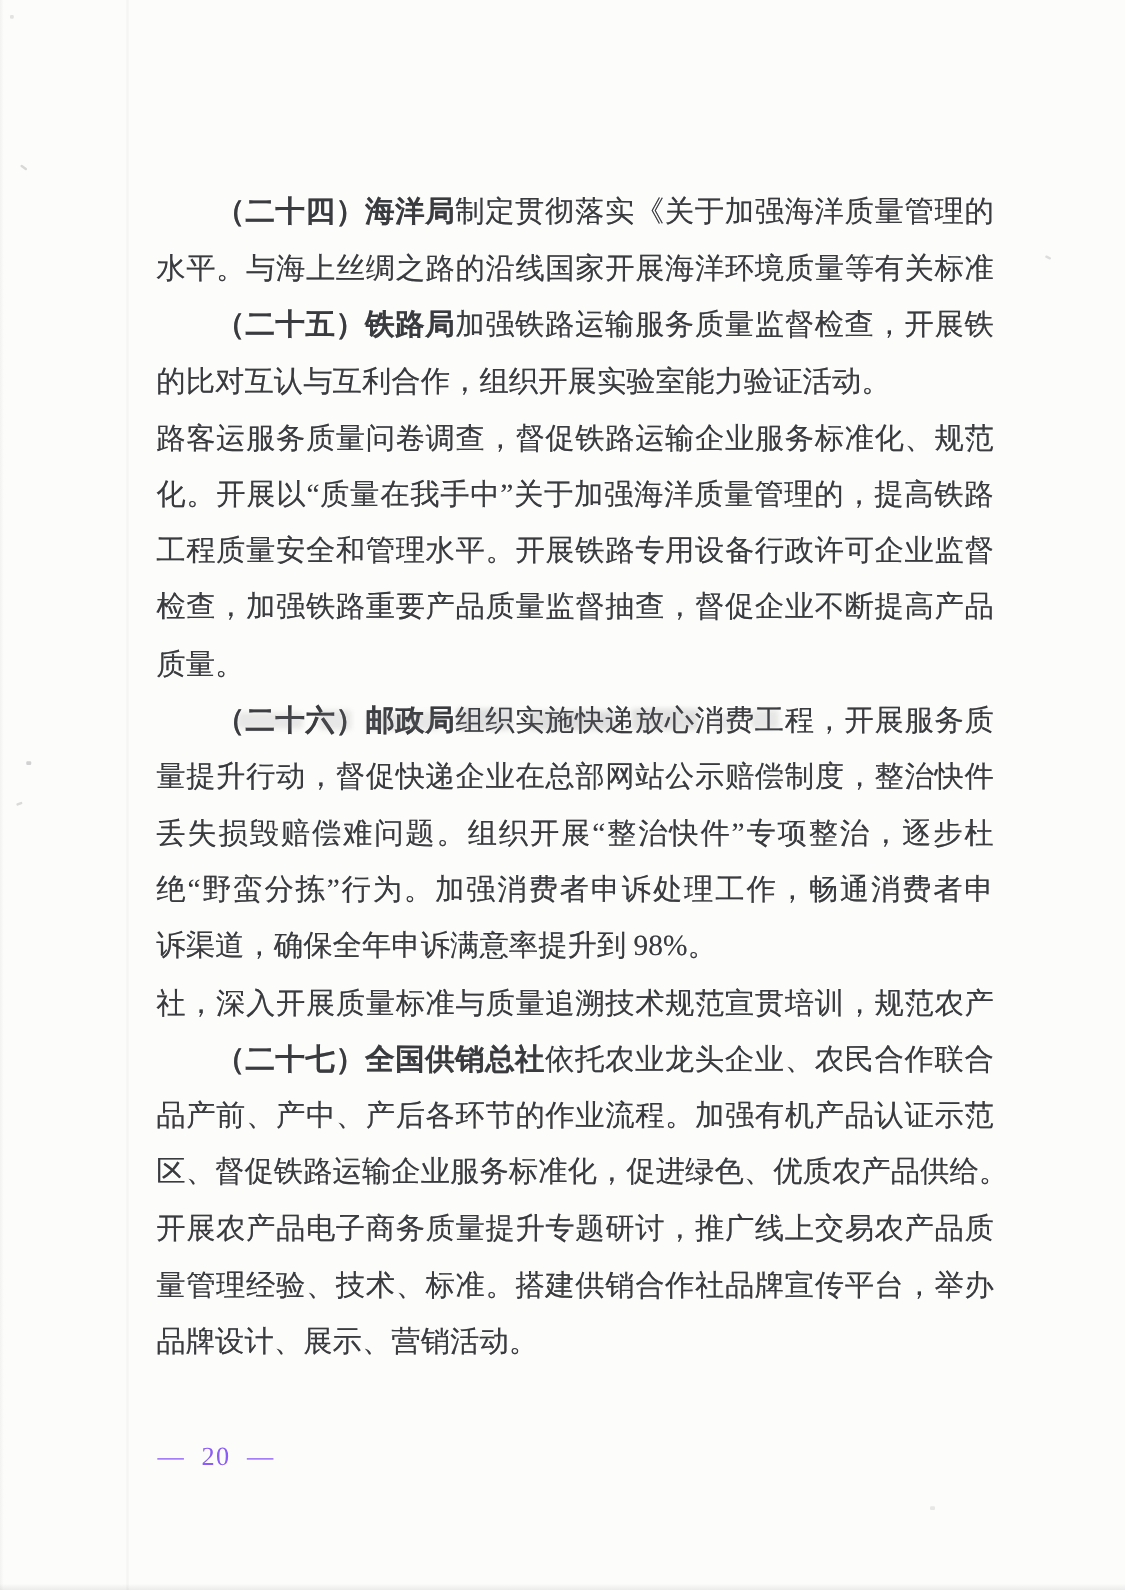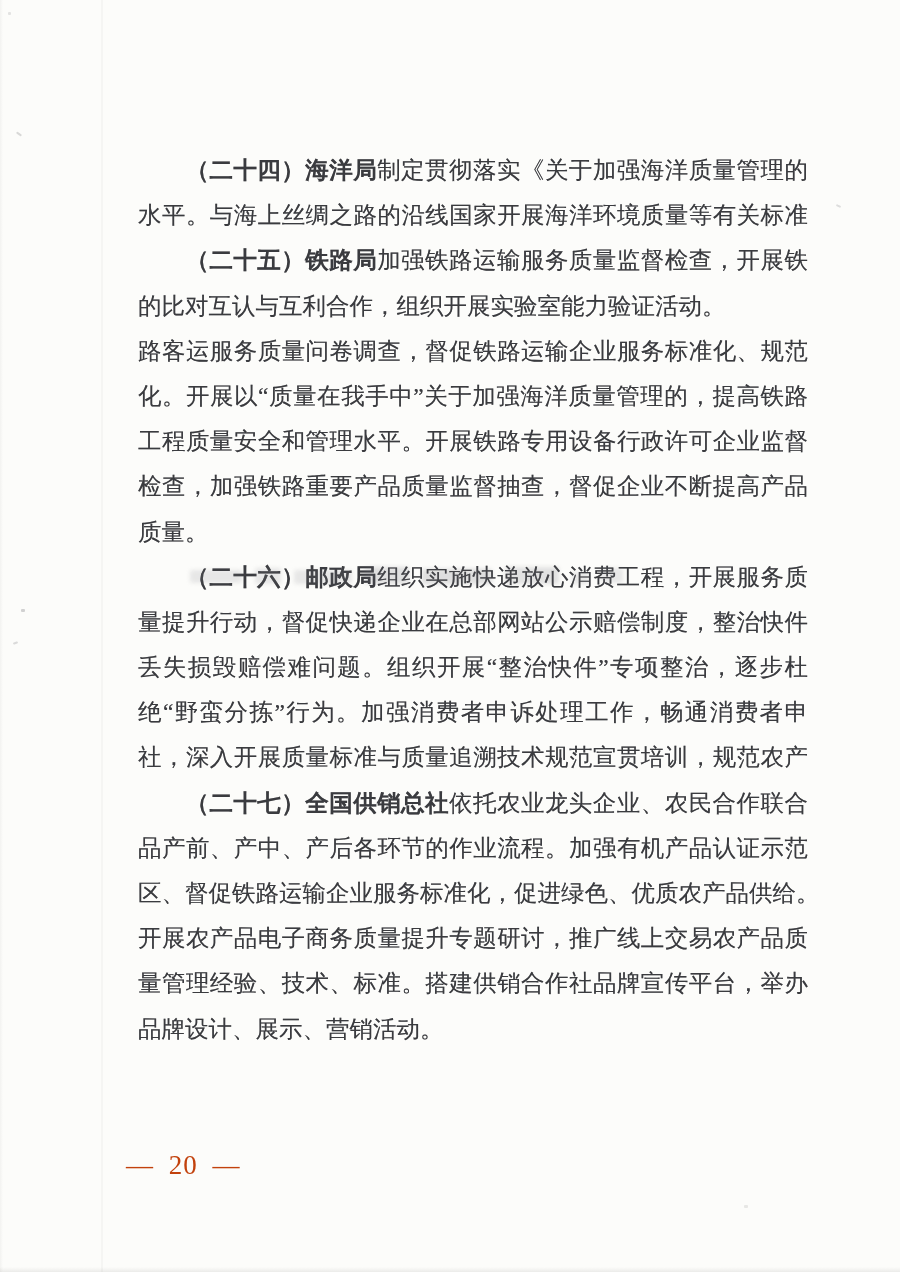--- a/index.html
+++ b/index.html
@@ -36,21 +36,20 @@
     position: absolute;
     left: 0; top: 0; bottom: 0;
     width: 3px;
     background: linear-gradient(to right, rgba(90,90,90,0.06), rgba(90,90,90,0));
   }
   .text-block {
     position: absolute;
     left: 125px;
     top: 148px;
     width: 670px;
-    margin-left: 13px;
   }
   .line {
     height: 45.2px;
     line-height: 45.2px;
     font-size: 23.5px;
     letter-spacing: 0;
     white-space: nowrap;
     text-align: justify;
     text-align-last: justify;
     text-shadow: 0 0 0.5px rgba(40, 40, 45, 0.45);
@@ -65,24 +64,24 @@
   .indent {
     display: inline-block;
     width: 47px;
   }
   .footer-page-number {
     position: absolute;
     left: 126px;
     top: 1143px;
     height: 45px;
     line-height: 45px;
-    font-size: 27px;
+    font-size: 21px;
     letter-spacing: 1px;
     word-spacing: 7px;
-    color: #c2410c;
+    color: #8b5cf6;
   }
   
   .bleed-row {
     position: absolute;
     left: 190px;
     top: 564px;
     width: 440px;
     height: 24px;
     display: flex;
     align-items: flex-start;
@@ -133,20 +132,21 @@
       <div class="line last">的比对互认与互利合作，组织开展实验室能力验证活动。</div>
       <div class="line">路客运服务质量问卷调查，督促铁路运输企业服务标准化、规范</div>
       <div class="line">化。开展以“质量在我手中”关于加强海洋质量管理的，提高铁路</div>
       <div class="line">工程质量安全和管理水平。开展铁路专用设备行政许可企业监督</div>
       <div class="line">检查，加强铁路重要产品质量监督抽查，督促企业不断提高产品</div>
       <div class="line last">质量。</div>
       <div class="line"><span class="indent"></span><b>（二十六）邮政局</b>组织实施快递放心消费工程，开展服务质</div>
       <div class="line">量提升行动，督促快递企业在总部网站公示赔偿制度，整治快件</div>
       <div class="line">丢失损毁赔偿难问题。组织开展“整治快件”专项整治，逐步杜</div>
       <div class="line">绝“野蛮分拣”行为。加强消费者申诉处理工作，畅通消费者申</div>
+      <div class="line last">诉渠道，确保全年申诉满意率提升到 98%。</div>
       <div class="line">社，深入开展质量标准与质量追溯技术规范宣贯培训，规范农产</div>
       <div class="line"><span class="indent"></span><b>（二十七）全国供销总社</b>依托农业龙头企业、农民合作联合</div>
       <div class="line">品产前、产中、产后各环节的作业流程。加强有机产品认证示范</div>
       <div class="line">区、督促铁路运输企业服务标准化，促进绿色、优质农产品供给。</div>
       <div class="line">开展农产品电子商务质量提升专题研讨，推广线上交易农产品质</div>
       <div class="line">量管理经验、技术、标准。搭建供销合作社品牌宣传平台，举办</div>
       <div class="line last">品牌设计、展示、营销活动。</div>
     </div>
 
   <div class="bleed-row">

